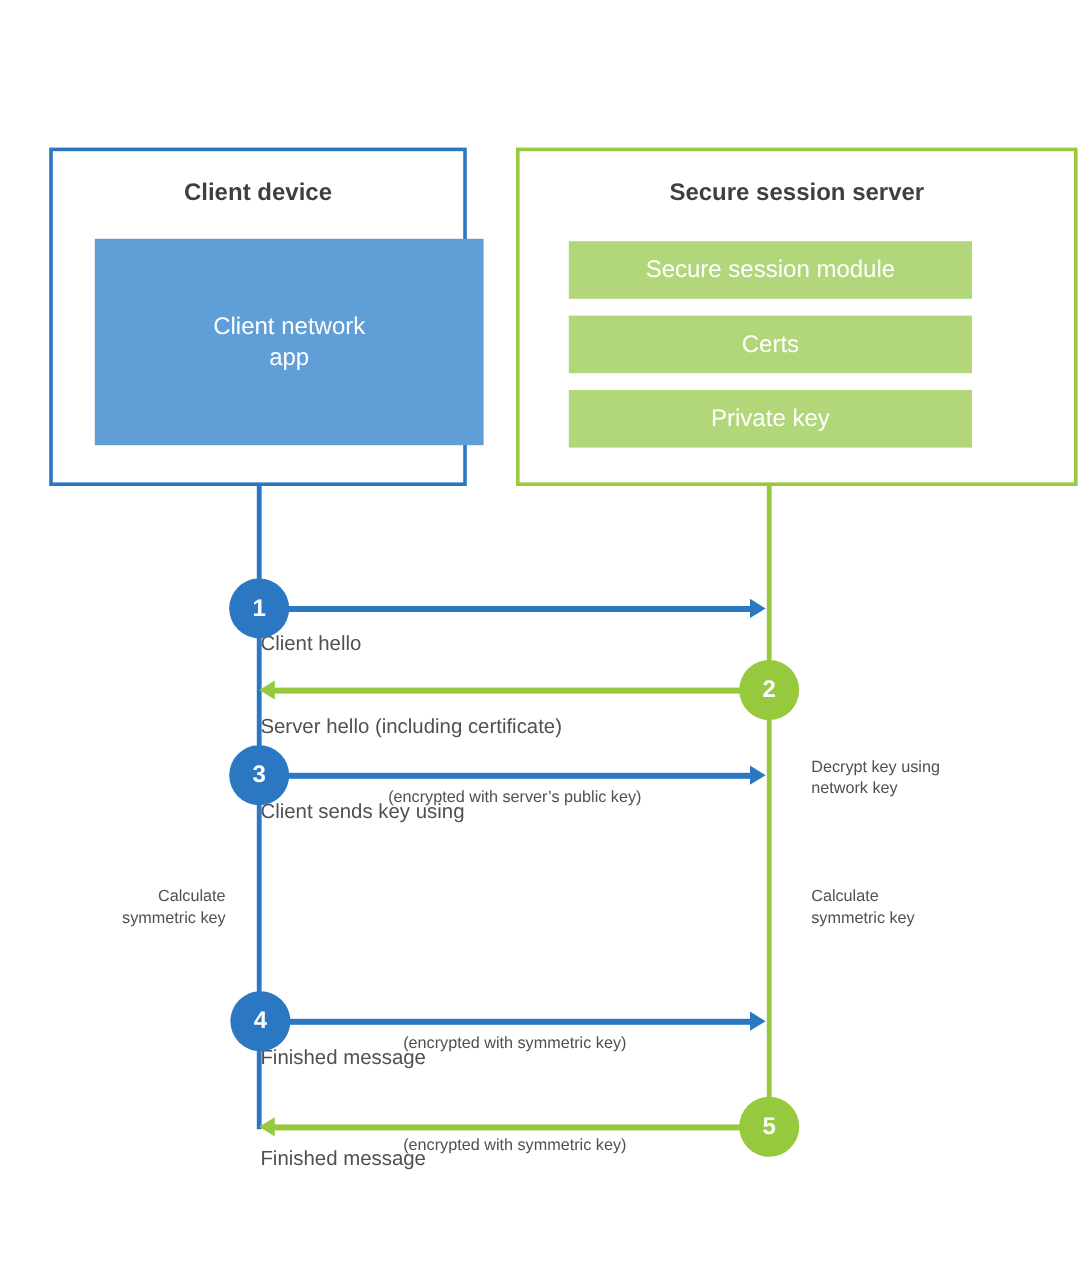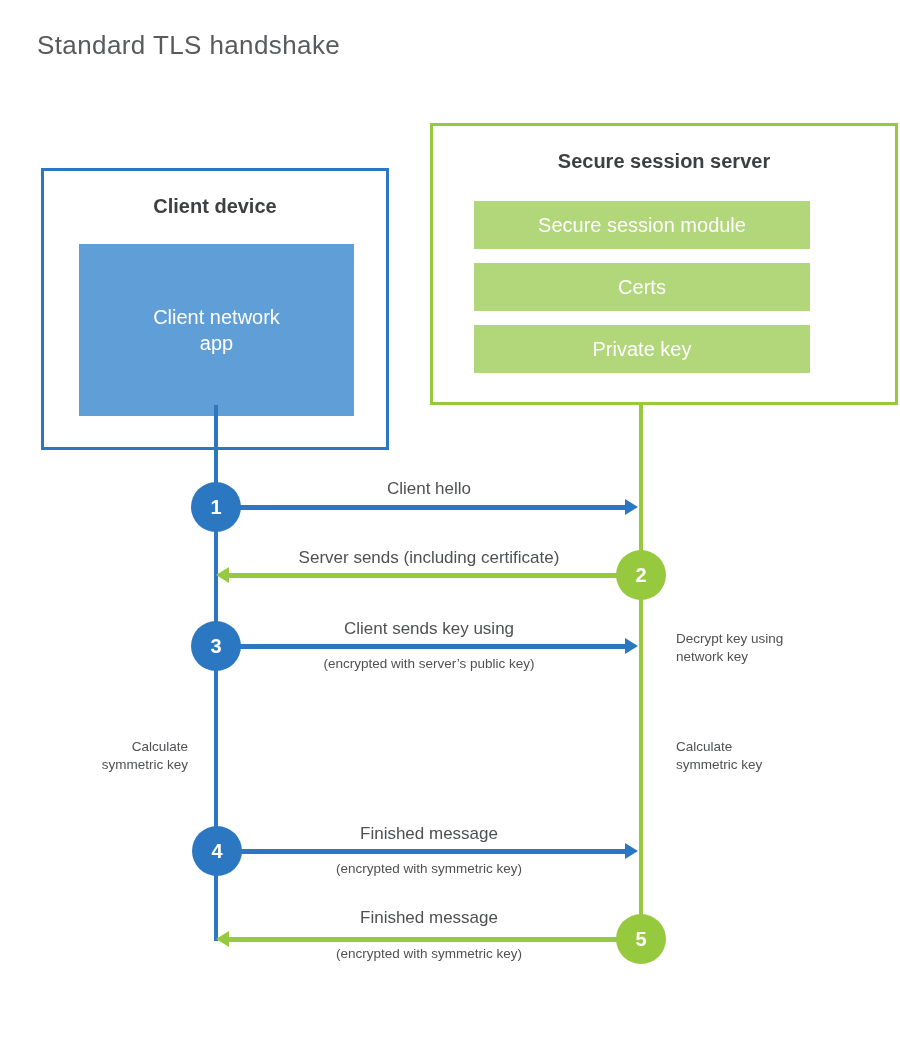--- a/index.html
+++ b/index.html
@@ -10,25 +10,25 @@
     --title-text:#595a5c;
     --heading-text:#3e3f41;
     --label-text:#4f5052;
   }
   html,body{margin:0;padding:0;background:#fff;}
   .page{position:relative;width:900px;height:1058px;background:#ffffff;
         font-family:"Liberation Sans", sans-serif;overflow:hidden;}
   .title{position:absolute;left:37px;top:30px;font-size:26px;font-weight:300;
          color:var(--title-text);letter-spacing:0.4px;}
   .box{position:absolute;top:123px;height:282px;background:#fff;box-sizing:border-box;}
-  .client-box{left:41px;width:348px;border:3px solid var(--blue);margin-top:45px;}
+  .client-box{left:41px;width:348px;border:3px solid var(--blue);}
   .server-box{left:430px;width:468px;border:3px solid var(--green);}
   .box-title{position:absolute;left:0;right:0;top:24px;text-align:center;
              font-size:20px;font-weight:bold;color:var(--heading-text);}
-  .client-app{position:absolute;left:35px;top:73px;width:275px;height:172px;
+  .client-app{position:absolute;left:35px;top:73px;width:324px;height:172px;
               background:var(--blue-fill);color:#fff;font-size:20px;line-height:1.3;
               display:flex;align-items:center;justify-content:center;text-align:center;
               white-space:pre-line;}
   .server-bar{position:absolute;left:41px;width:336px;height:48px;
               background:var(--green-fill);color:#fff;font-size:20px;
               display:flex;align-items:center;justify-content:center;}
   .bar1{top:75px;} .bar2{top:137px;} .bar3{top:199px;}
   .vline{position:absolute;width:4px;z-index:1;}
   .blue-line{left:214px;top:405px;height:536px;background:var(--blue);}
   .green-line{left:639px;top:405px;height:534px;background:var(--green);}
@@ -41,36 +41,35 @@
   .arrow.blue{background:var(--blue);}
   .arrow.green{background:var(--green);}
   .arrow.right{left:216px;width:410px;}
   .arrow.right::after{content:"";position:absolute;right:-12px;top:-6px;width:0;height:0;
           border-top:8.5px solid transparent;border-bottom:8.5px solid transparent;}
   .arrow.blue.right::after{border-left:13px solid var(--blue);}
   .arrow.left{left:228px;width:413px;}
   .arrow.left::before{content:"";position:absolute;left:-12px;top:-6px;width:0;height:0;
           border-top:8.5px solid transparent;border-bottom:8.5px solid transparent;}
   .arrow.green.left::before{border-right:13px solid var(--green);}
-  .msg-label{position:absolute;left:217px;width:424px;text-align:center;
-             font-size:17px;color:var(--label-text);}
+  .msg-label{position:absolute;left:217px;width:424px;text-align:left;
+             font-size:17px;color:var(--label-text);margin-top:48px;}
   .msg-sublabel{position:absolute;left:217px;width:424px;text-align:center;
              font-size:13.5px;color:var(--label-text);}
   .side-note{position:absolute;font-size:13.5px;color:var(--label-text);
              white-space:pre-line;line-height:1.3;}
   .decrypt{left:676px;top:630px;}
   .calc-right{left:676px;top:738px;}
   .calc-left{left:61px;width:127px;top:738px;text-align:right;}
 </style>
 </head>
 <body>
 
 <div class="page">
 
-  <div class="title">Standard TLS handshake</div>
 
   <div class="box client-box">
     <div class="box-title">Client device</div>
     <div class="client-app">Client network
 app</div>
   </div>
 
   <div class="box server-box">
     <div class="box-title">Secure session server</div>
     <div class="server-bar bar2">Certs</div>
@@ -78,21 +77,21 @@
     <div class="server-bar bar3">Private key</div>
   </div>
 
   <div class="vline blue-line"></div>
   <div class="vline green-line"></div>
 
   <div class="msg-label" style="top:479px">Client hello</div>
   <div class="arrow blue right" style="top:505px"></div>
   <div class="circle blue" style="left:191px;top:482px">1</div>
 
-  <div class="msg-label" style="top:548px">Server sends (including certificate)</div>
+  <div class="msg-label" style="top:548px">Server hello (including certificate)</div>
   <div class="arrow green left" style="top:573px"></div>
   <div class="circle green" style="left:616px;top:550px">2</div>
 
   <div class="msg-label" style="top:619px">Client sends key using</div>
   <div class="arrow blue right" style="top:644px"></div>
   <div class="msg-sublabel" style="top:656px">(encrypted with server’s public key)</div>
   <div class="circle blue" style="left:191px;top:621px">3</div>
 
   <div class="side-note decrypt">Decrypt key using
 network key</div>

